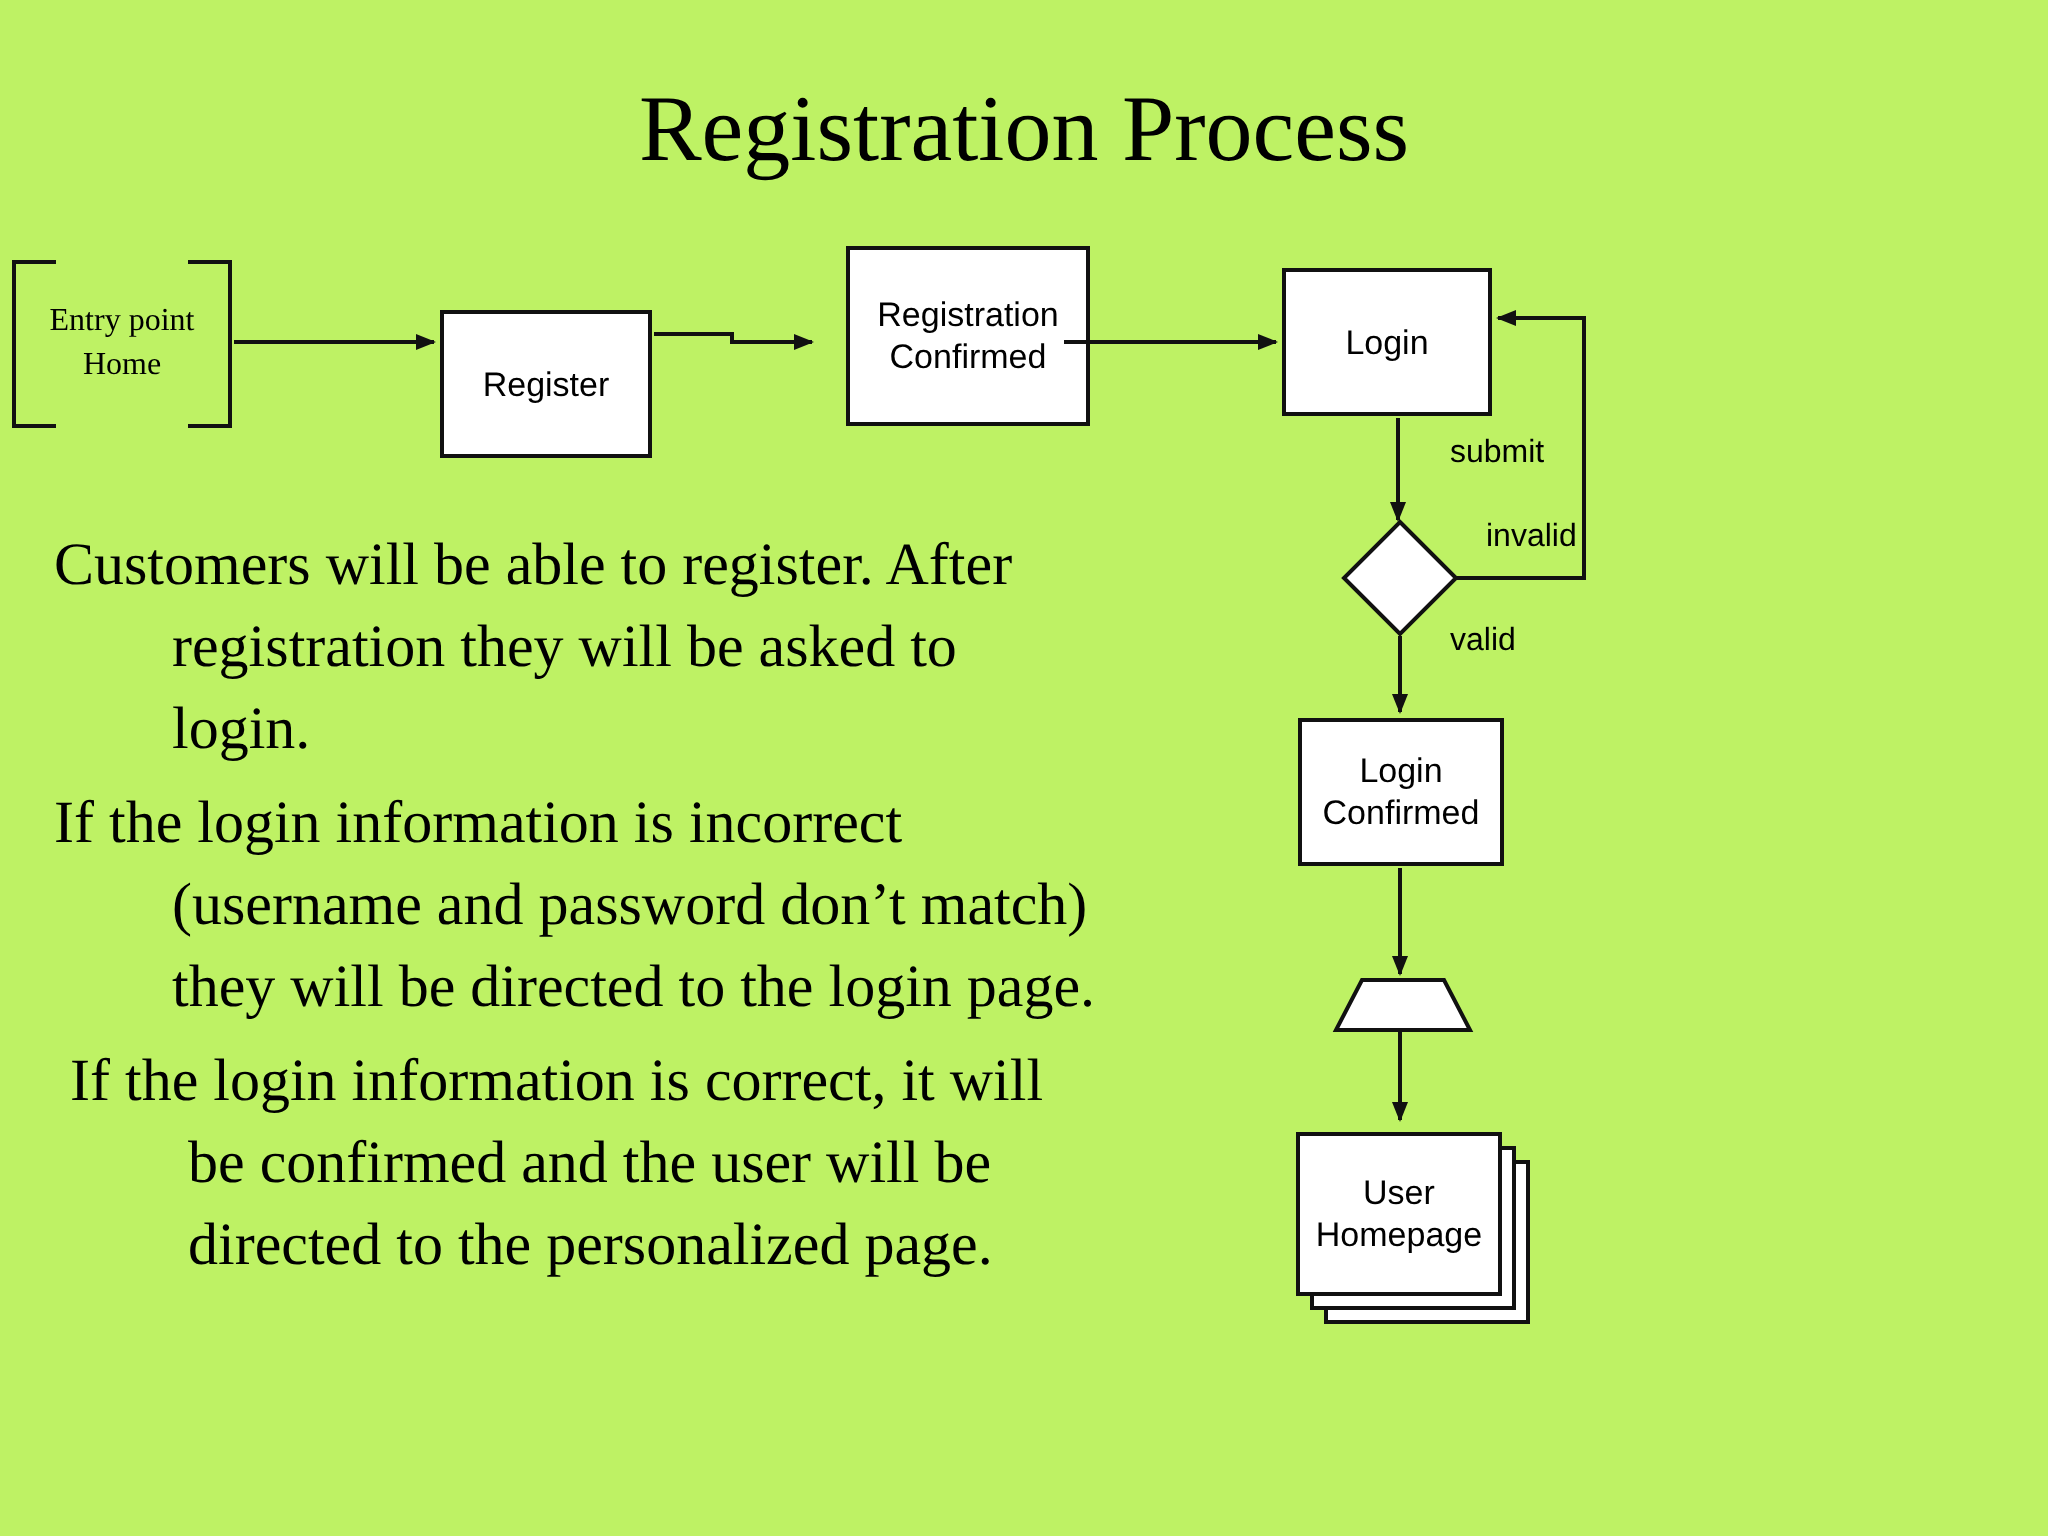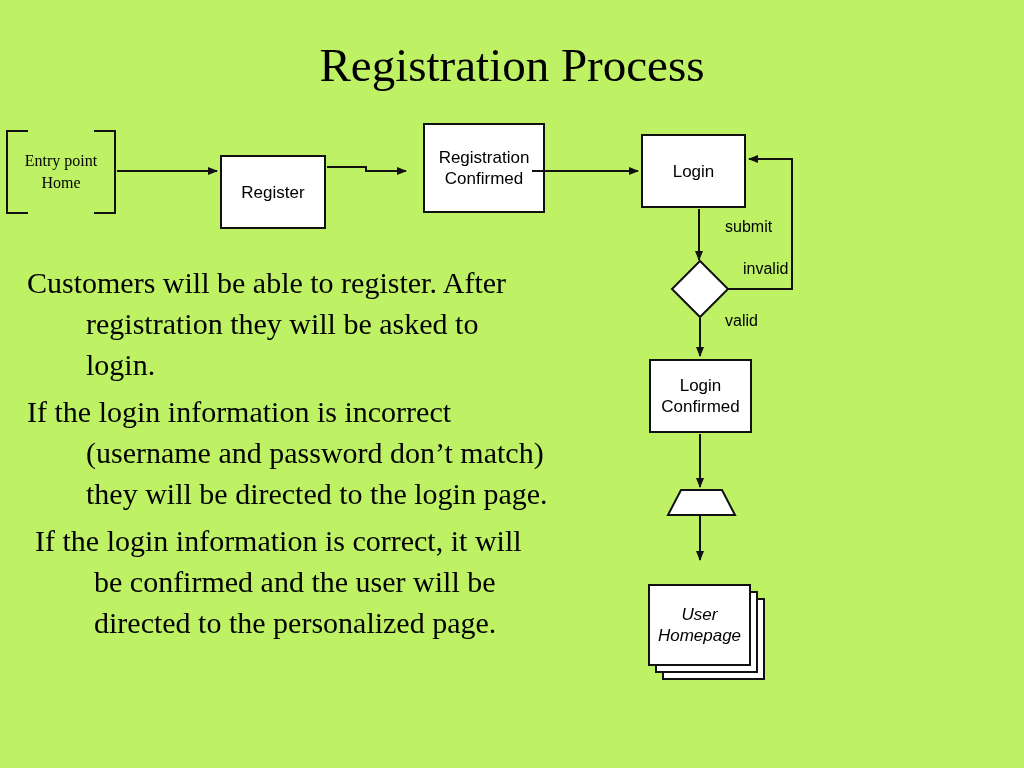--- a/index.html
+++ b/index.html
@@ -116,24 +116,23 @@
     font-family: "Liberation Serif", "DejaVu Serif", serif;
     font-size: 16px;
     line-height: 22px;
     white-space: pre-line;
   }
 
   
   #user-homepage-stack {
     position: absolute;
     left: 648px;
-    top: 584px;
+    top: 566px;
     width: 120px;
     height: 122px;
-    font-style: italic;
   }
   #user-homepage-stack .sheet {
     position: absolute;
     box-sizing: border-box;
     width: 103px;
     height: 82px;
     border: 2px solid #111111;
     background: #ffffff;
   }
   #user-homepage-stack .s3 { left: 14px; top: 14px; }

